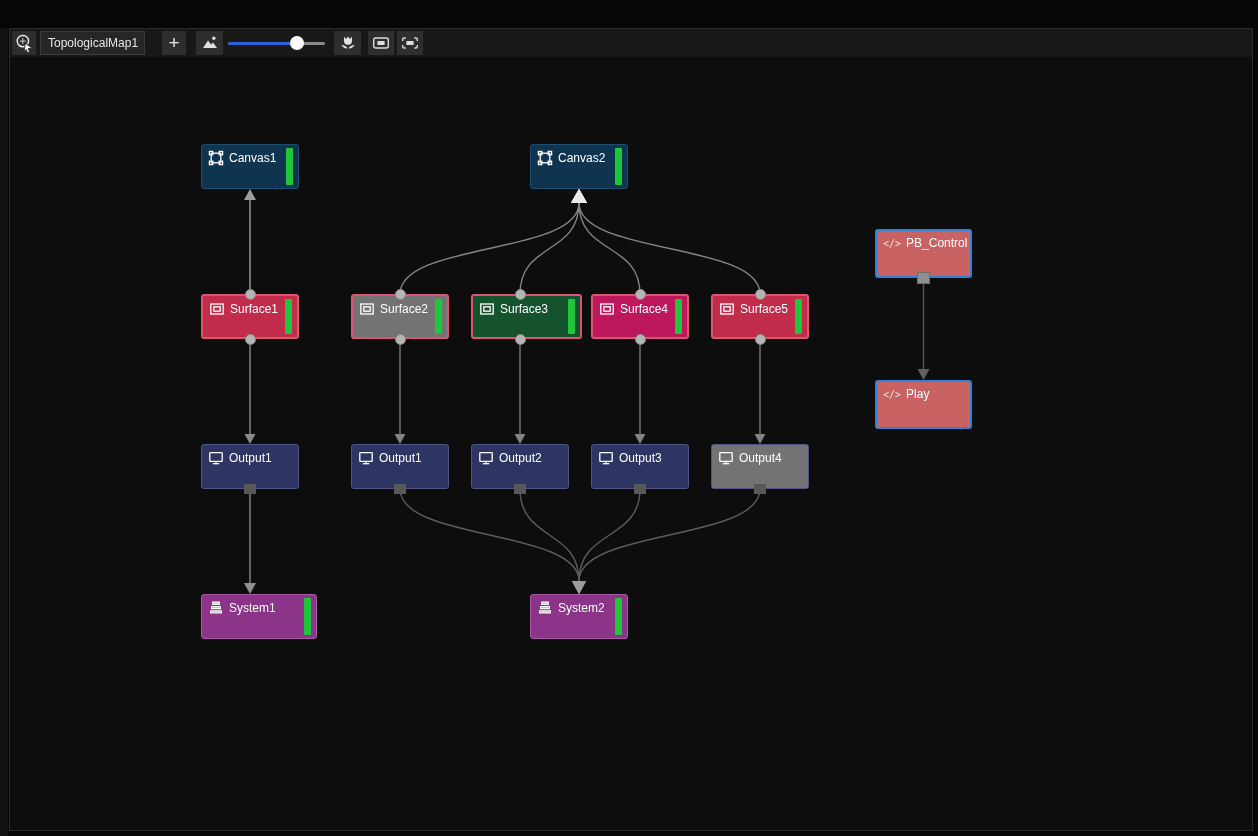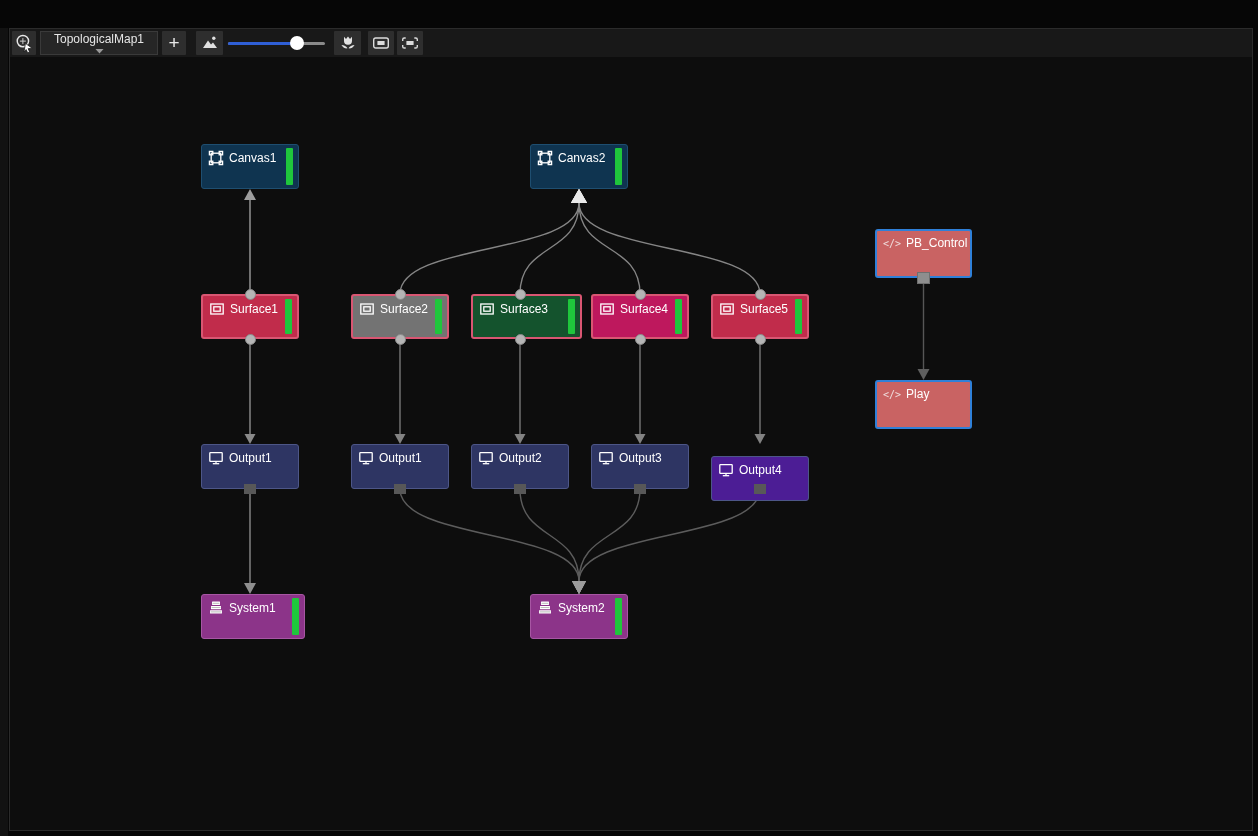--- a/index.html
+++ b/index.html
@@ -49,21 +49,21 @@
   <div class="toolbar-bg"></div>
 
   <button class="tbtn" style="left:12px;width:24px;">
     <svg width="20" height="20" viewBox="0 0 18 18">
       <circle cx="8" cy="7.3" r="5.1" fill="none" stroke="#e8e8e8" stroke-width="1.3"></circle>
       <path d="M8,4.6 L8,10 M5.3,7.3 L10.7,7.3" stroke="#e8e8e8" stroke-width="0.9" opacity="0.85"></path>
       <polygon points="10.3,9.3 16.3,13.7 12.7,14.1 14.1,17 12.3,17.8 10.9,14.9 9,17.1" fill="#ffffff" stroke="#1a1a1a" stroke-width="0.7"></polygon>
     </svg>
   </button>
 
-  <div class="dropdown" style="left:40px;width:118px;flex-direction:column;">
+  <div class="dropdown" style="left:40px;width:105px;">
     <span>TopologicalMap1</span>
     <svg width="9" height="6" viewBox="0 0 9 6">
       <polygon points="0.5,1 8.5,1 4.5,5.5" fill="#9a9a9a"></polygon>
     </svg>
   </div>
 
   <button class="tbtn" style="left:162px;width:24px;">
     <span class="plus-glyph">+</span>
   </button>
 
@@ -264,32 +264,32 @@
           <div class="node-head">
             <svg width="16" height="16" viewBox="0 0 16 16">
       <rect x="1.8" y="2.6" width="12.4" height="8.8" rx="0.6" fill="none" stroke="#ffffff" stroke-width="1.3"></rect>
       <line x1="8" y1="11.4" x2="8" y2="13.2" stroke="#ffffff" stroke-width="1.3"></line>
       <line x1="4.8" y1="13.7" x2="11.2" y2="13.7" stroke="#ffffff" stroke-width="1.3"></line>
             </svg>
             <span class="node-label">Output3</span>
           </div>
         </div>
         <div class="port square" style="left: 634px; top: 484px; width: 12px; height: 10px;"></div>
-        <div class="node" style="left: 711px; top: 456px; width: 98px; height: 45px; background: #4c1d95; border: 1px solid rgb(77, 86, 135);">
+        <div class="node" style="left: 711px; top: 444px; width: 98px; height: 45px; background: #737373; border: 1px solid rgb(77, 86, 135);">
           <div class="node-head">
             <svg width="16" height="16" viewBox="0 0 16 16">
       <rect x="1.8" y="2.6" width="12.4" height="8.8" rx="0.6" fill="none" stroke="#ffffff" stroke-width="1.3"></rect>
       <line x1="8" y1="11.4" x2="8" y2="13.2" stroke="#ffffff" stroke-width="1.3"></line>
       <line x1="4.8" y1="13.7" x2="11.2" y2="13.7" stroke="#ffffff" stroke-width="1.3"></line>
             </svg>
             <span class="node-label">Output4</span>
           </div>
         </div>
         <div class="port square" style="left: 754px; top: 484px; width: 12px; height: 10px;"></div>
-        <div class="node" style="left: 201px; top: 594px; width: 104px; height: 45px; background: rgb(140, 52, 137); border: 1px solid rgb(167, 86, 163);">
+        <div class="node" style="left: 201px; top: 594px; width: 116px; height: 45px; background: rgb(140, 52, 137); border: 1px solid rgb(167, 86, 163);">
           <div class="node-head">
             <svg width="16" height="16" viewBox="0 0 16 16">
       <rect x="4" y="1.6" width="8" height="3.4" rx="0.4" fill="#ffffff"></rect>
       <rect x="3" y="5.9" width="10" height="3.4" rx="0.4" fill="#ffffff"></rect>
       <rect x="2" y="10.2" width="12" height="3.4" rx="0.4" fill="#ffffff"></rect>
       <line x1="4.6" y1="3.3" x2="11.4" y2="3.3" stroke="#000" stroke-width="0.7" opacity="0.4"></line>
       <line x1="3.6" y1="7.6" x2="12.4" y2="7.6" stroke="#000" stroke-width="0.7" opacity="0.4"></line>
       <line x1="2.6" y1="11.9" x2="13.4" y2="11.9" stroke="#000" stroke-width="0.7" opacity="0.4"></line>
             </svg>
             <span class="node-label">System1</span>

